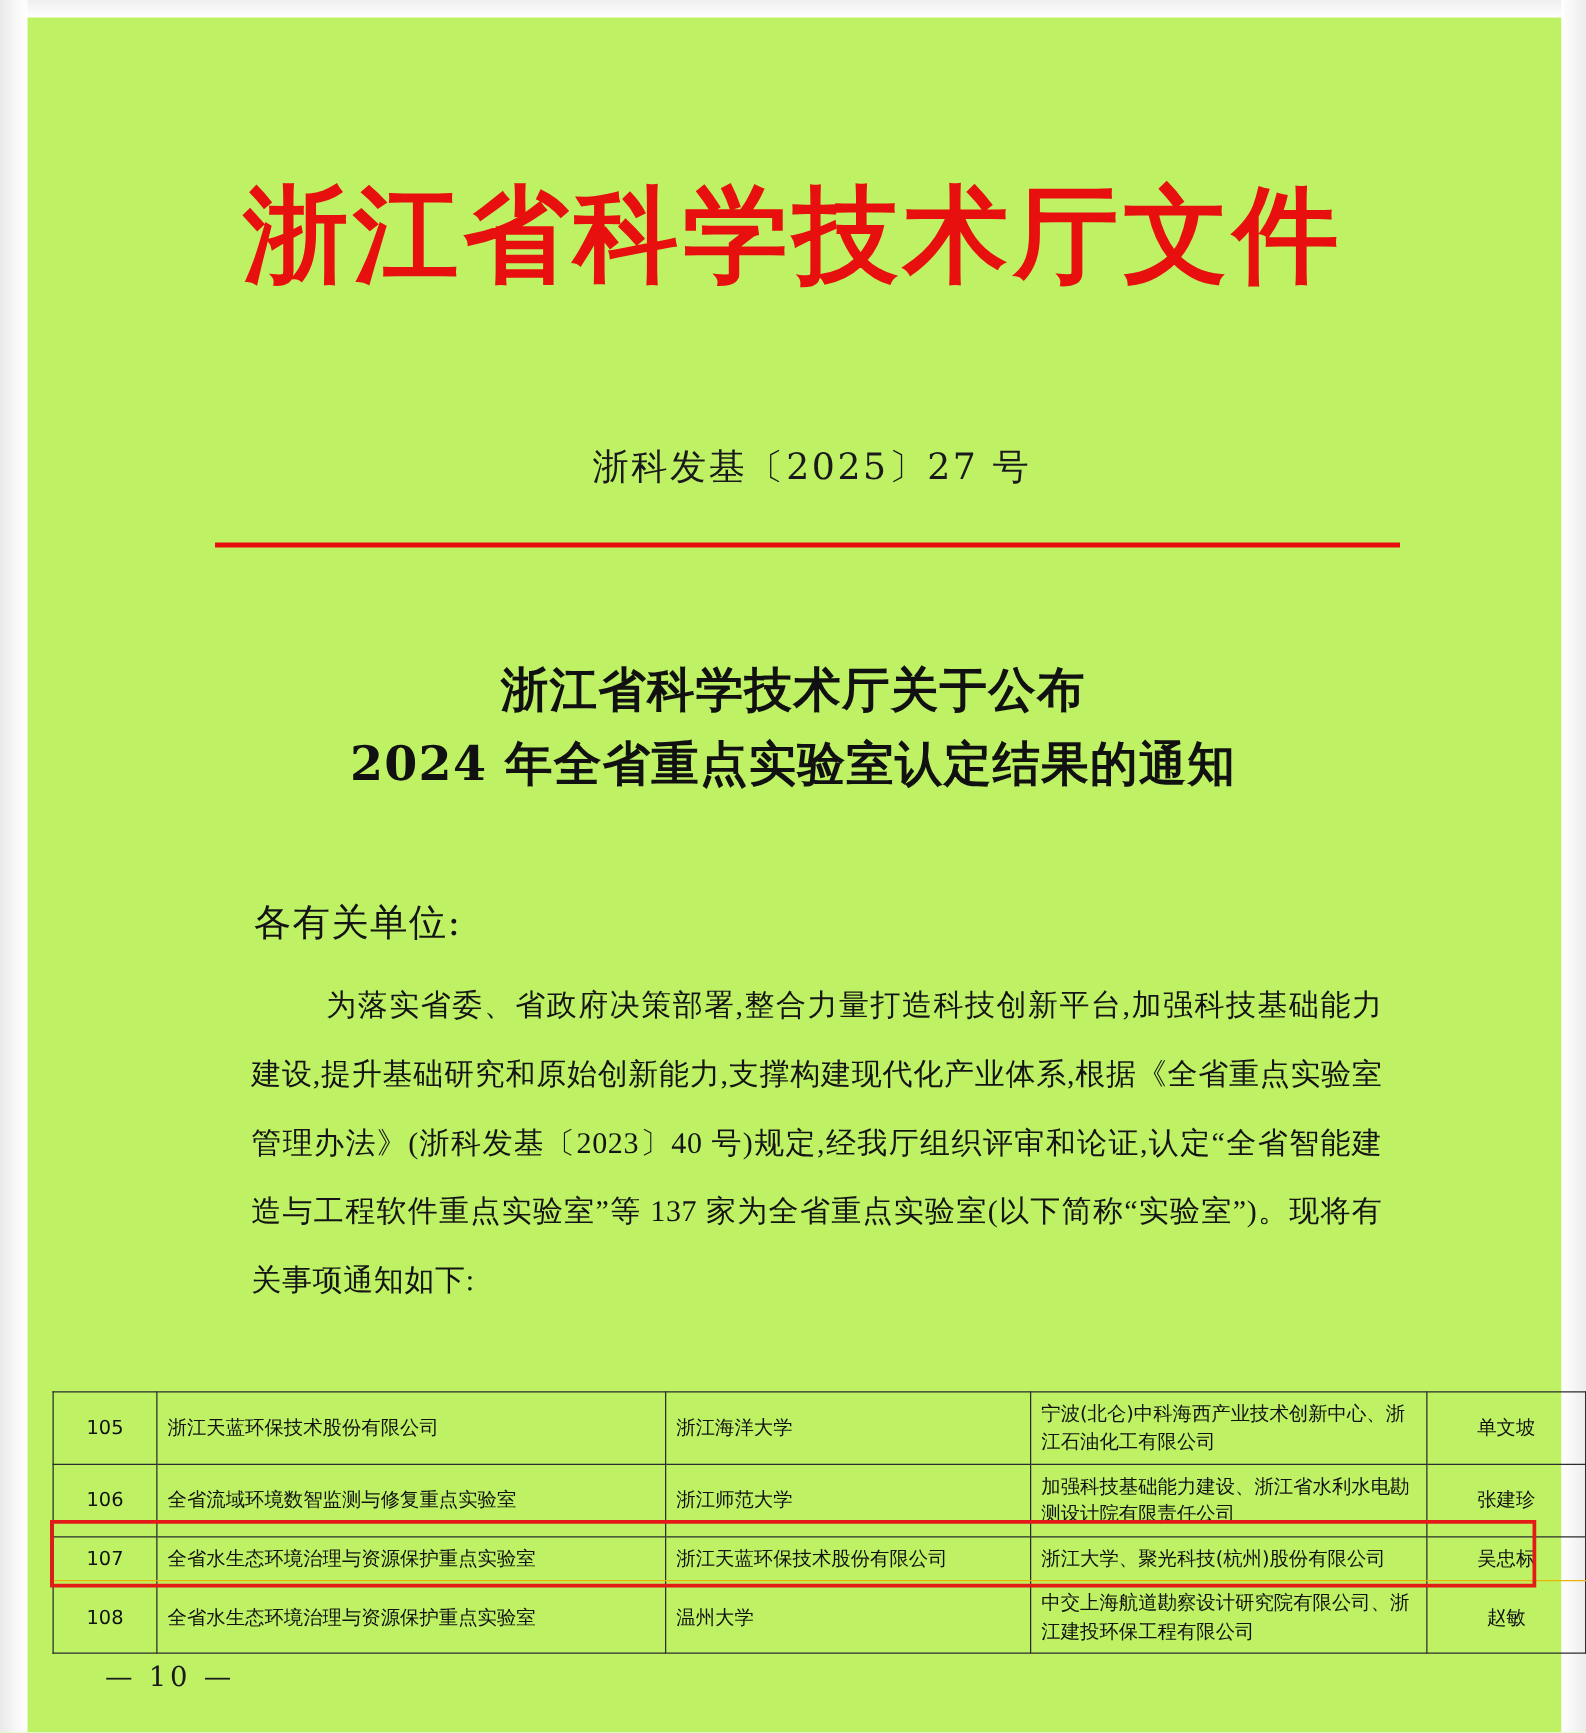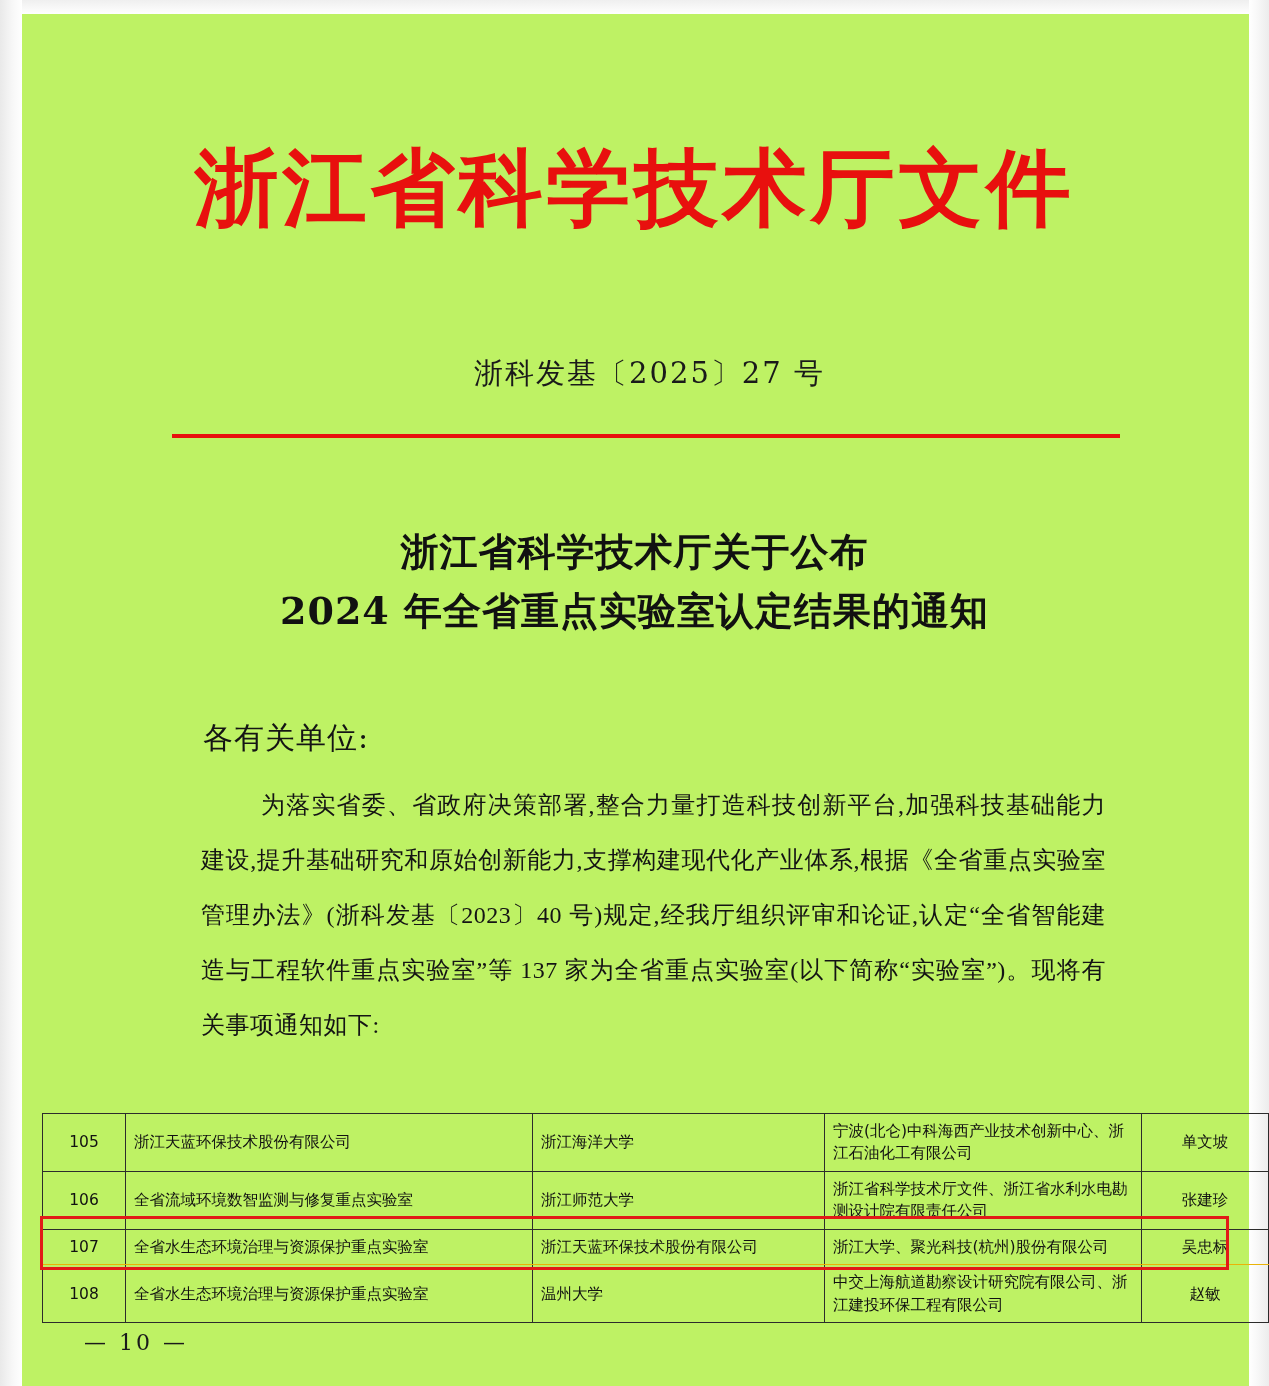--- a/index.html
+++ b/index.html
@@ -209,21 +209,21 @@
           <td class="c-no">105</td>
           <td class="c-lab">浙江天蓝环保技术股份有限公司</td>
           <td class="c-unit">浙江海洋大学</td>
           <td class="c-coop">宁波(北仑)中科海西产业技术创新中心、浙江石油化工有限公司</td>
           <td class="c-person">单文坡</td>
         </tr>
         <tr>
           <td class="c-no">106</td>
           <td class="c-lab">全省流域环境数智监测与修复重点实验室</td>
           <td class="c-unit">浙江师范大学</td>
-          <td class="c-coop">浙江省科学技术厅文件、浙江省水利水电勘测设计院有限责任公司</td>
+          <td class="c-coop">加强科技基础能力建设、浙江省水利水电勘测设计院有限责任公司</td>
           <td class="c-person">张建珍</td>
         </tr>
         <tr class="highlight">
           <td class="c-no">107</td>
           <td class="c-lab">全省水生态环境治理与资源保护重点实验室</td>
           <td class="c-unit">浙江天蓝环保技术股份有限公司</td>
           <td class="c-coop">浙江大学、聚光科技(杭州)股份有限公司</td>
           <td class="c-person">吴忠标</td>
         </tr>
         <tr>

